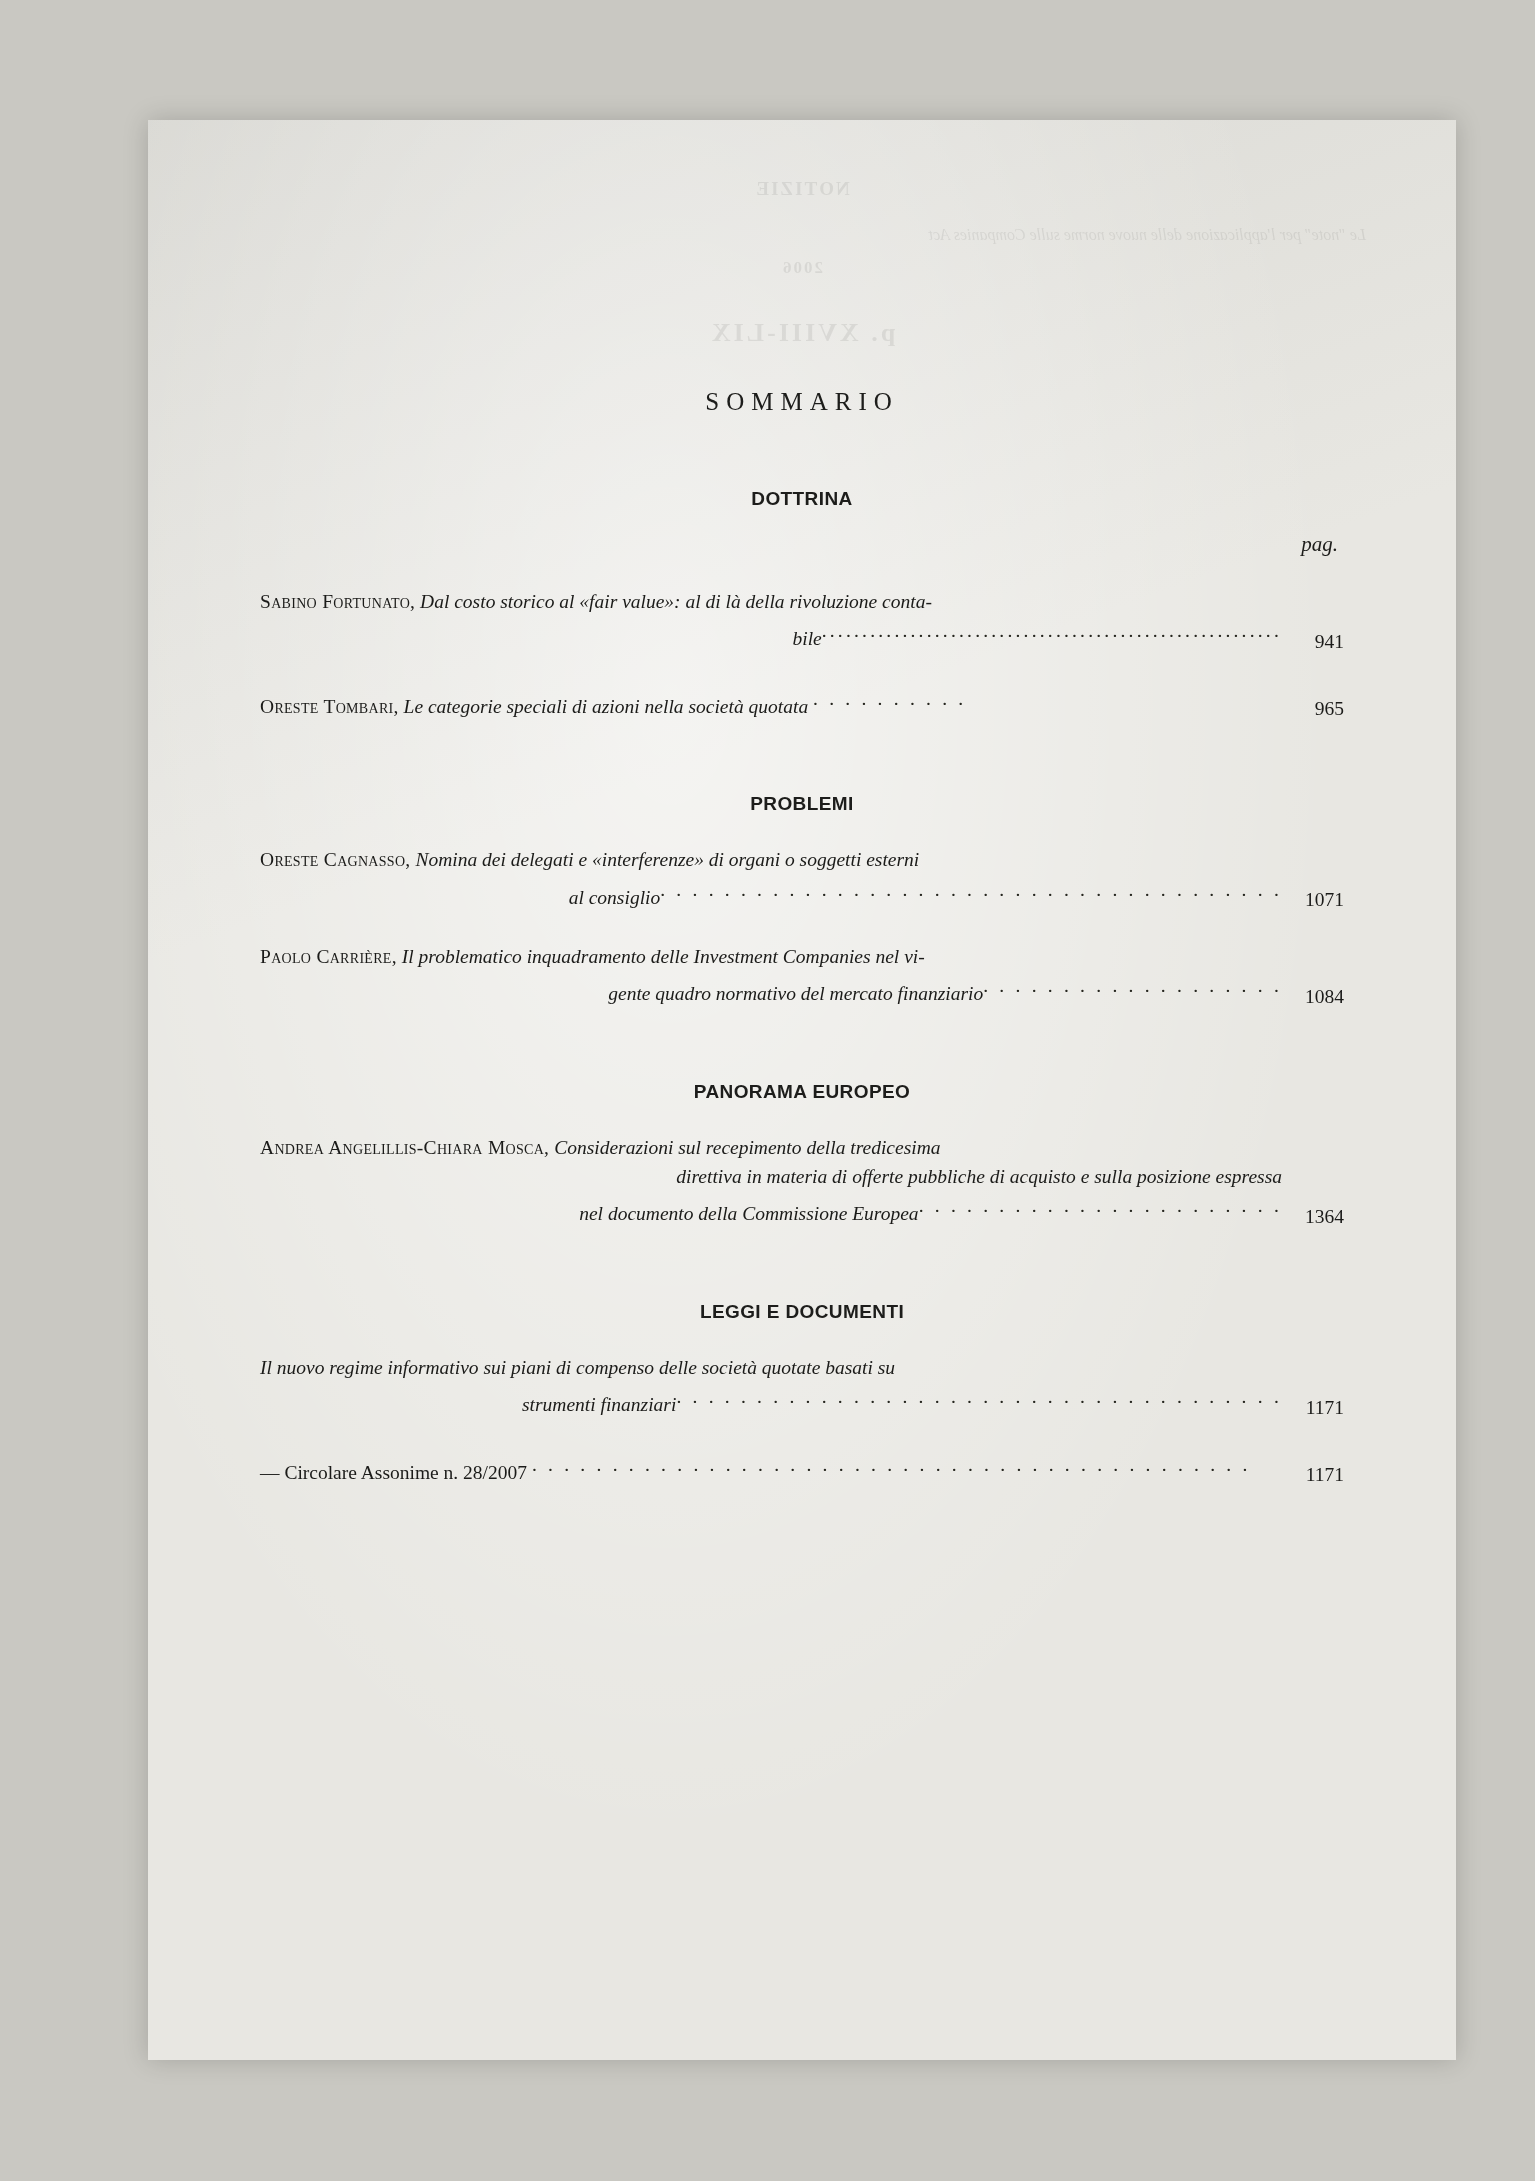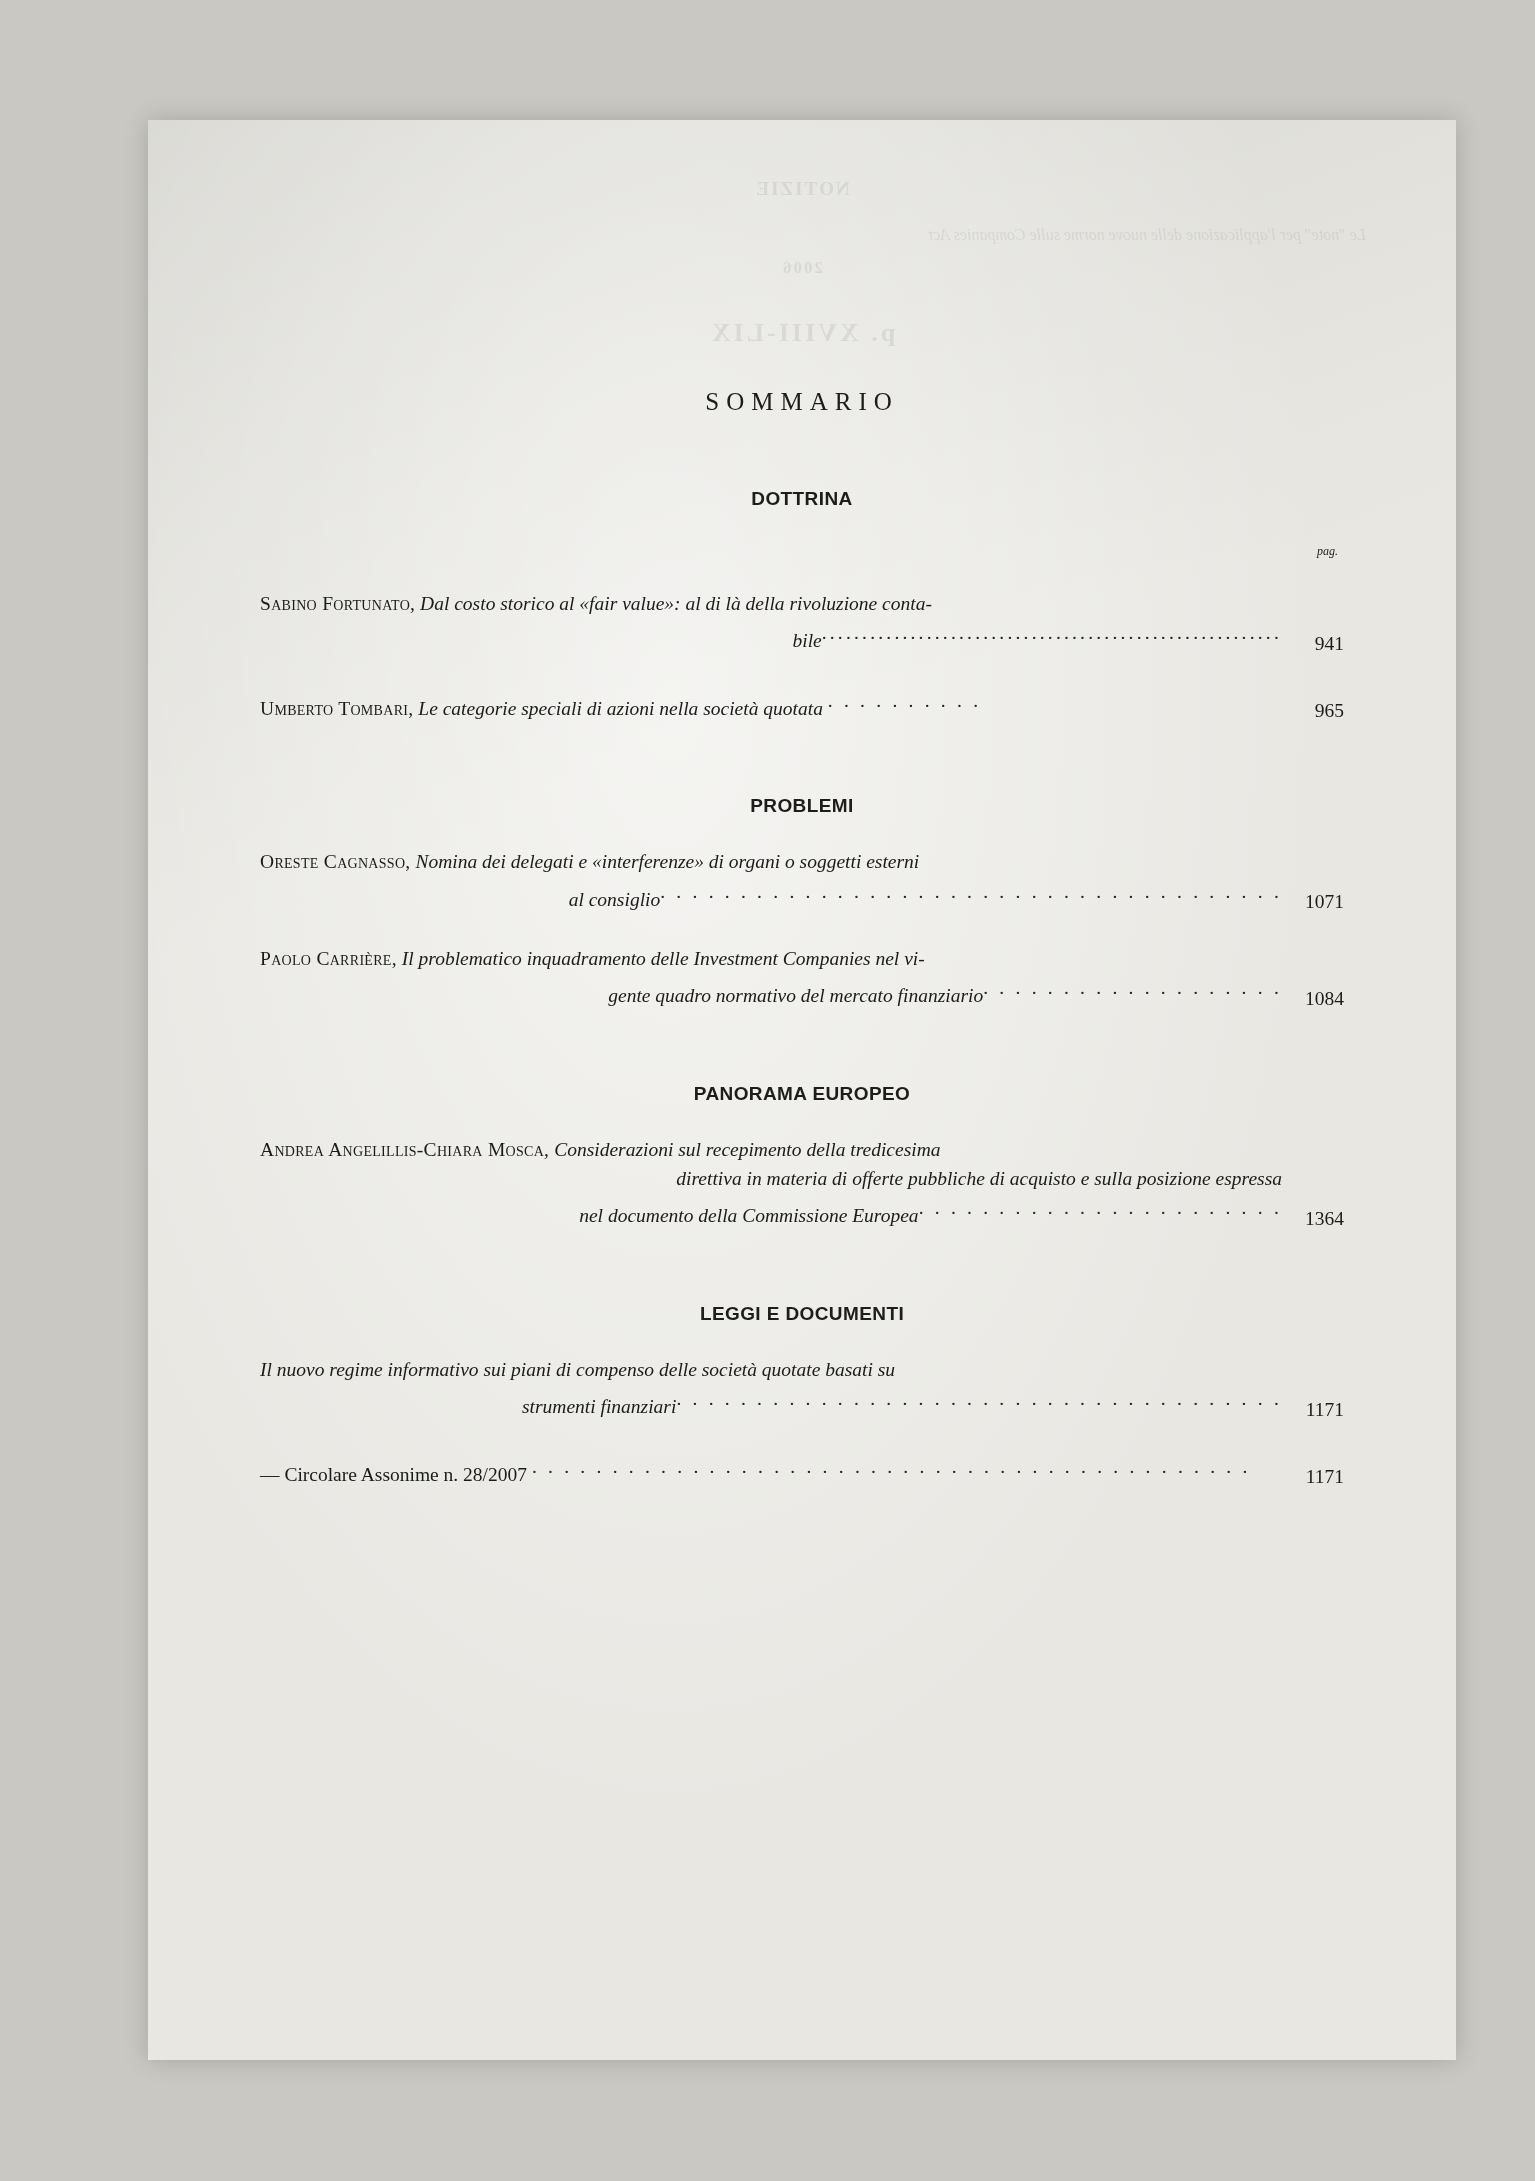--- a/index.html
+++ b/index.html
@@ -93,22 +93,22 @@
     font-weight: bold;
     font-size: 19px;
     color: #1d1d1b;
     margin-top: 72px;
     letter-spacing: 0.4px;
   }
 
   .pag-label {
     text-align: right;
     font-style: italic;
-    font-size: 12px;
-    margin-top: 34px;
+    font-size: 21px;
+    margin-top: 22px;
     margin-right: 6px;
     color: #1d1d1b;
   }
 
   .entry {
     display: flex;
     align-items: flex-end;
     margin-top: 30px;
     color: #1b1b19;
   }
@@ -175,21 +175,21 @@
       <div class="text">
         <span class="sc">Sabino Fortunato,</span>
         <span class="it">Dal costo storico al «fair value»: al di là della rivoluzione conta-</span>
         <span class="indent"><span class="it">bile</span><span class="leader">.........................................................</span></span>
       </div>
       <div class="page-num">941</div>
     </div>
 
     <div class="entry">
       <div class="text">
-        <span class="sc">Umberto Tombari,</span>
+        <span class="sc">Oreste Tombari,</span>
         <span class="it">Le categorie speciali di azioni nella società quotata</span>
         <span class="leader">. . . . . . . . . .</span>
       </div>
       <div class="page-num">965</div>
     </div>
 
 
     <div class="section-title">PROBLEMI</div>
 
     <div class="entry">

